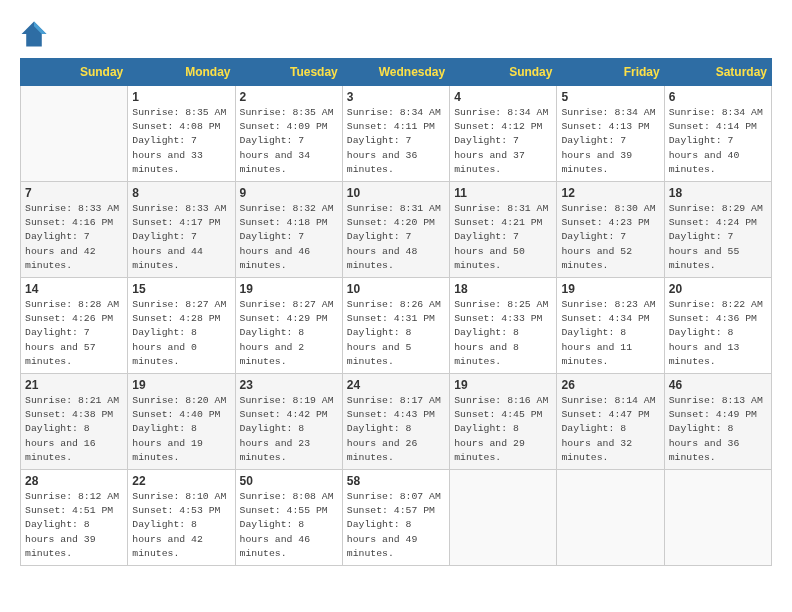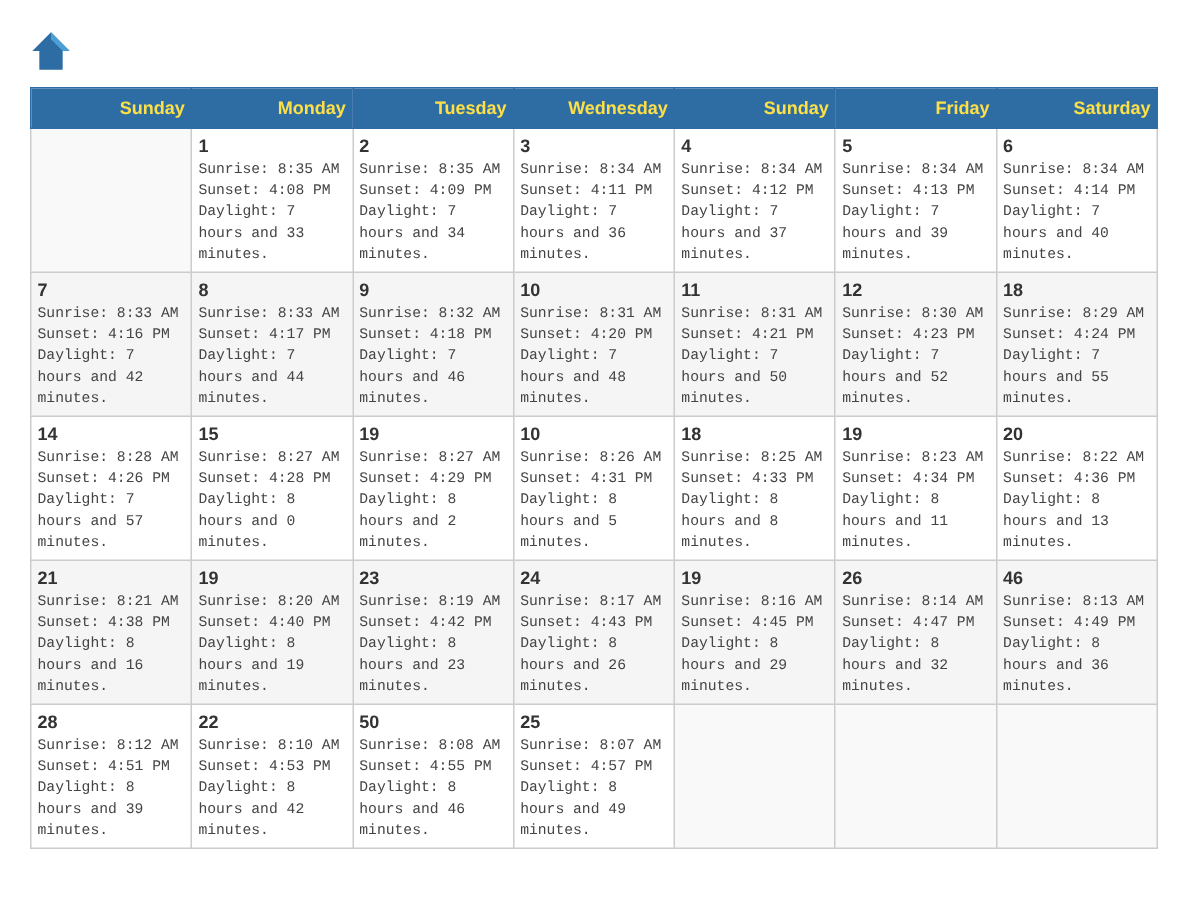--- a/index.html
+++ b/index.html
@@ -248,21 +248,21 @@
         </td>
         <td>
           <div class="day-number">22</div>
           <div class="day-info">Sunrise: 8:10 AM<br>Sunset: 4:53 PM<br>Daylight: 8 hours and 42 minutes.</div>
         </td>
         <td>
           <div class="day-number">50</div>
           <div class="day-info">Sunrise: 8:08 AM<br>Sunset: 4:55 PM<br>Daylight: 8 hours and 46 minutes.</div>
         </td>
         <td>
-          <div class="day-number">25</div>
+          <div class="day-number">58</div>
           <div class="day-info">Sunrise: 8:07 AM<br>Sunset: 4:57 PM<br>Daylight: 8 hours and 49 minutes.</div>
         </td>
         <td class="empty"></td>
         <td class="empty"></td>
         <td class="empty"></td>
       </tr>
     </tbody>
 </table>
 
 </body></html>

